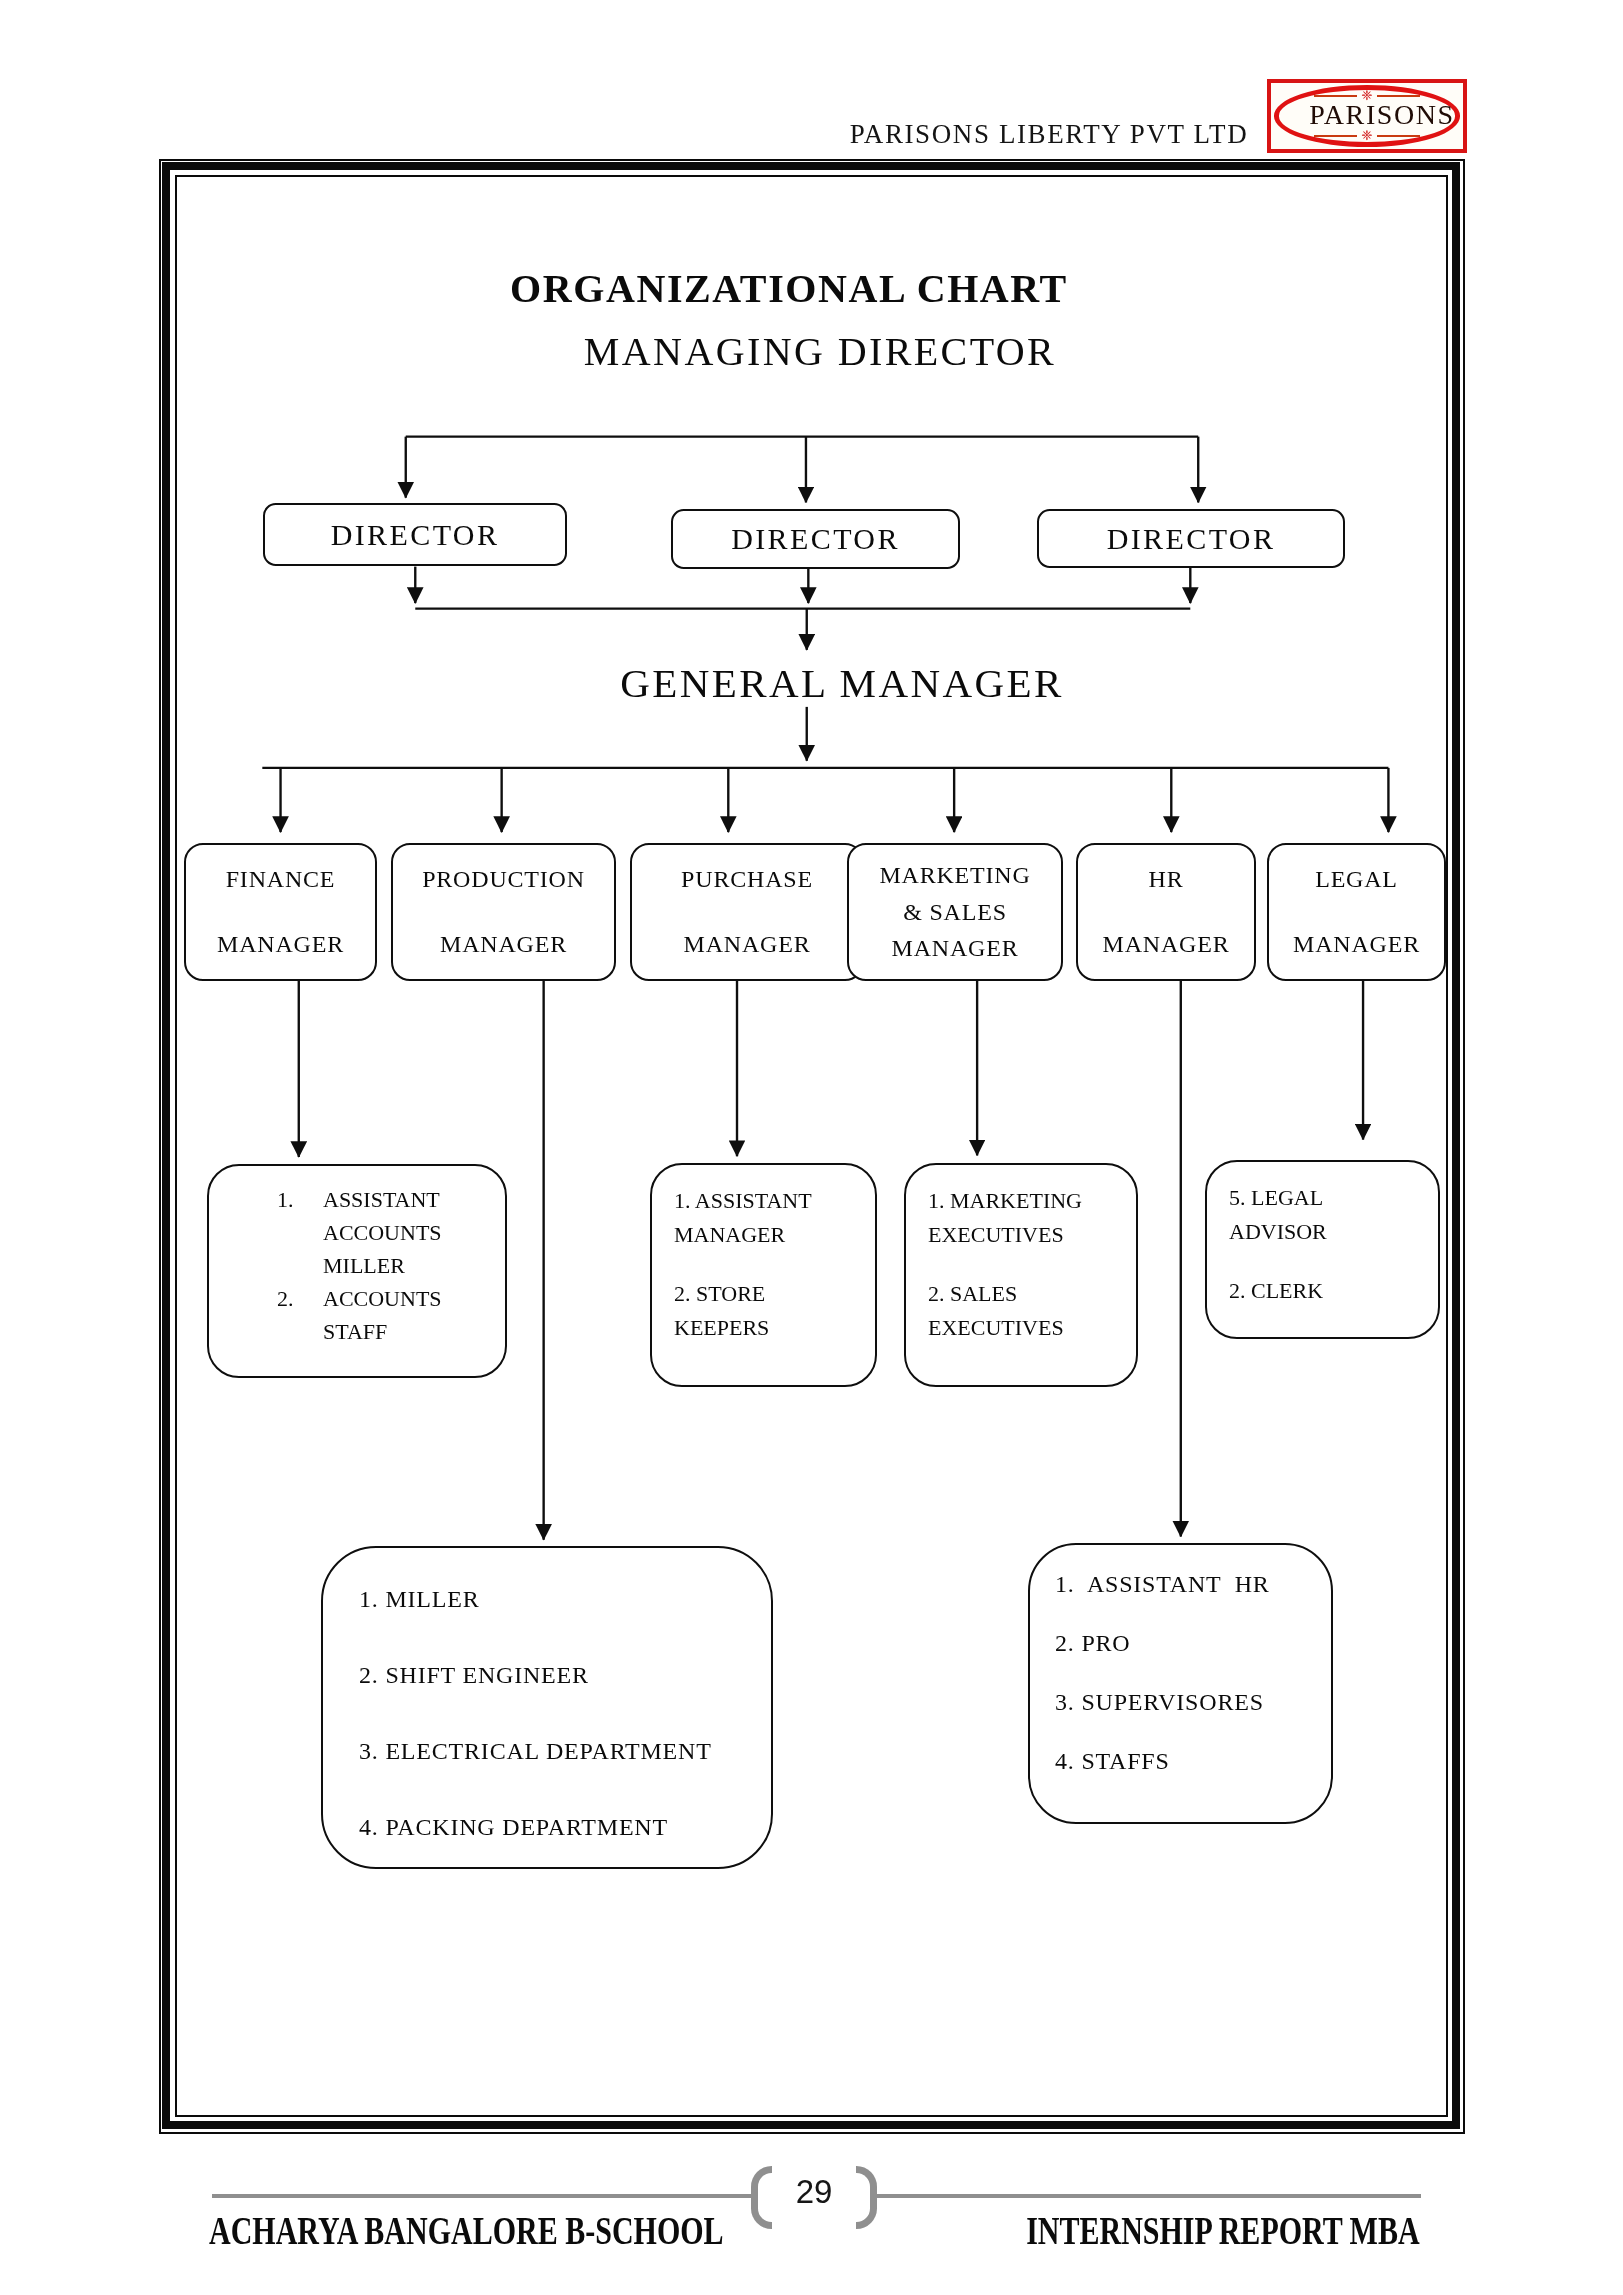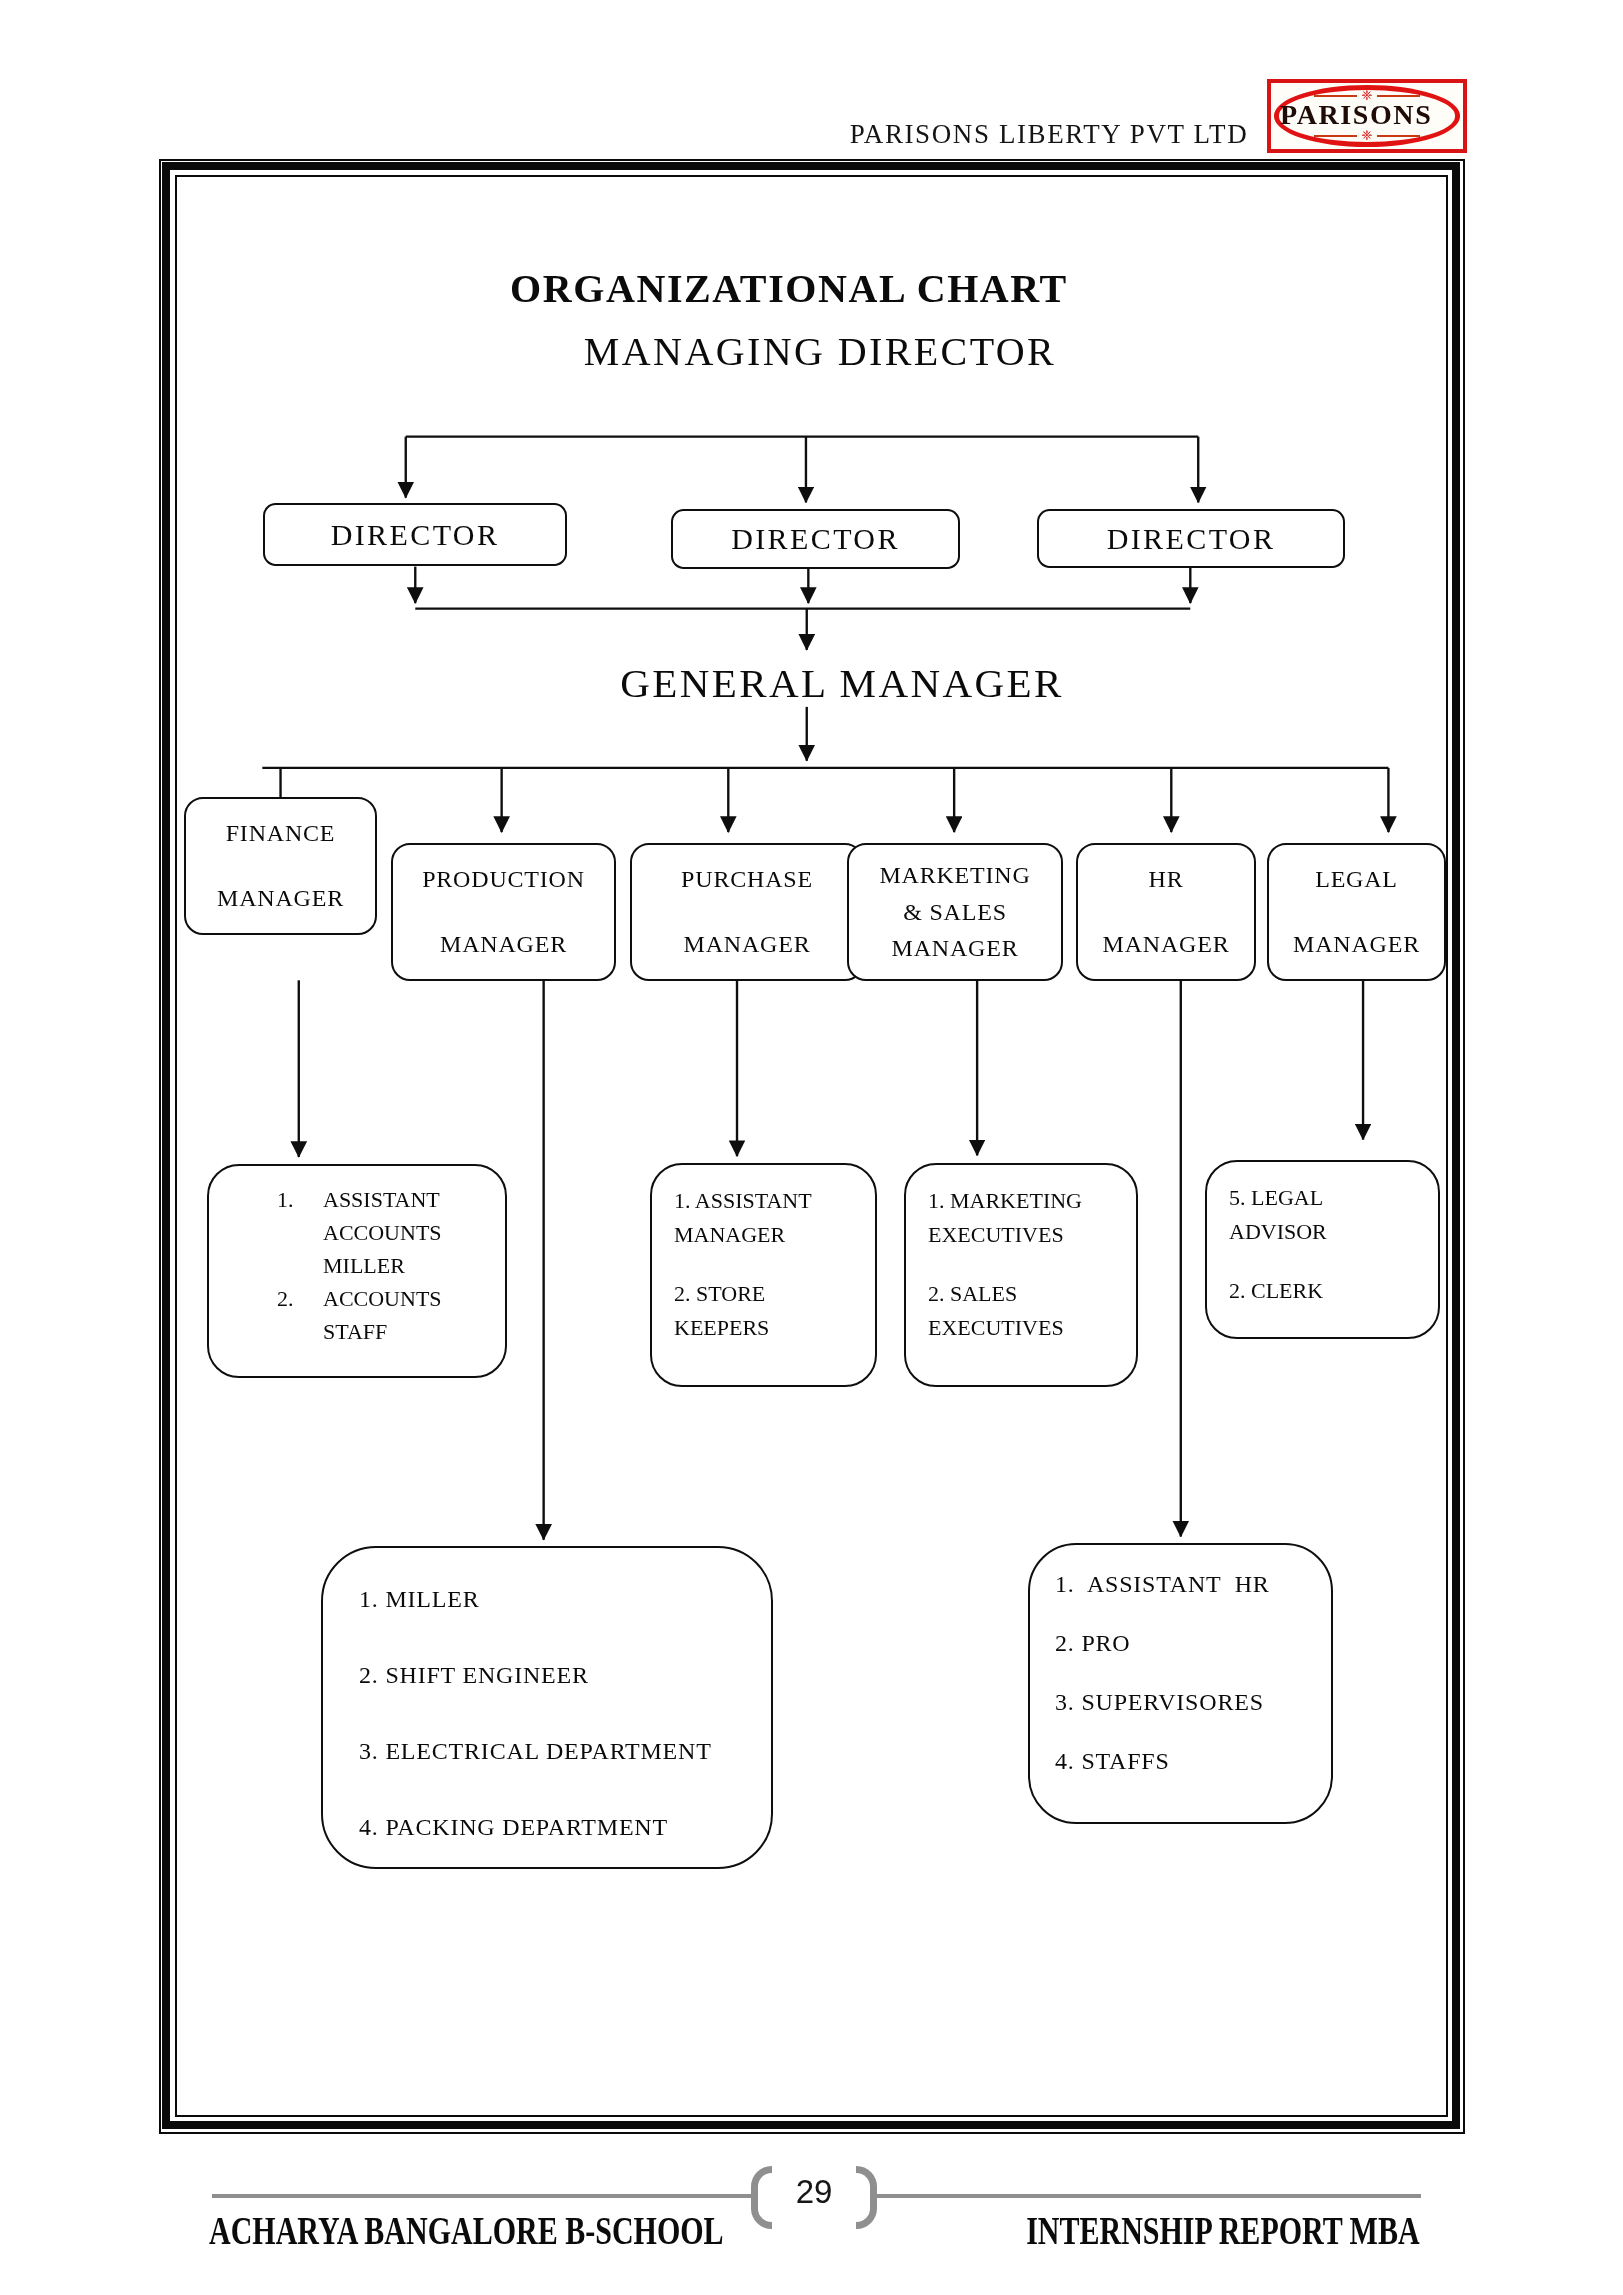--- a/index.html
+++ b/index.html
@@ -11,22 +11,22 @@
         font-size:27px;letter-spacing:1.6px;color:#141414;}
   .logo{position:absolute;left:1267px;top:79px;width:200px;height:74px;background:#fffdf8;
         border:4px solid #d81414;box-sizing:border-box;}
   .logo-ellipse{position:absolute;left:3.2px;right:3.2px;top:2.4px;bottom:2.4px;
         border:5.5px solid #e01212;border-radius:50%;}
   .logo-orn{position:absolute;left:0;width:100%;display:flex;align-items:center;justify-content:center;gap:4.8px;}
   .logo-orn .bar{width:43px;height:1.6px;background:#c93a10;}
   .logo-orn .glyph{font-size:13.5px;line-height:13.5px;color:#cf1212;}
   .logo-orn.top{top:6.3px;}
   .logo-orn.bottom{bottom:6.3px;}
-  .logo-text{position:absolute;left:9px;top:50%;width:100%;transform:translateY(-54%);
-        font-size:28px;font-weight:bold;letter-spacing:1.6px;color:#200c06;}
+  .logo-text{position:absolute;left:15px;top:50%;width:100%;transform:translateY(-54%);
+        text-align:center;font-size:28px;font-weight:normal;letter-spacing:1.6px;color:#200c06;}
 
   
   .frame{position:absolute;box-sizing:border-box;border-style:solid;border-color:#0a0a0a;background:transparent;}
   .f1{left:159px;top:159px;width:1306px;height:1975px;border-width:2.4px;}
   .f2{left:162px;top:162px;width:1298px;height:1967px;border-width:8.7px;}
   .f3{left:175px;top:175px;width:1273px;height:1942px;border-width:2.4px;}
 
   
   .h-title{position:absolute;left:510px;top:265px;width:647px;text-align:left;
         font-size:40px;font-weight:bold;letter-spacing:1.6px;}
@@ -141,21 +141,21 @@
   <div class="box dir" style="left:263px;top:503px;width:304px;height:63px;">
     <span>DIRECTOR</span>
   </div>
   <div class="box dir" style="left:671px;top:509px;width:289px;height:60px;">
     <span>DIRECTOR</span>
   </div>
   <div class="box dir" style="left:1037px;top:509px;width:308px;height:59px;">
     <span>DIRECTOR</span>
   </div>
 
-  <div class="box mgr" style="left:184px;top:797px;width:193px;height:138px;">
+  <div class="box mgr" style="left:184px;top:843px;width:193px;height:138px;">
     <span>FINANCE</span>
     <span>MANAGER</span>
   </div>
   <div class="box mgr" style="left:391px;top:843px;width:225px;height:138px;">
     <span>PRODUCTION</span>
     <span>MANAGER</span>
   </div>
   <div class="box mgr" style="left:630px;top:843px;width:234px;height:138px;">
     <span>PURCHASE</span>
     <span>MANAGER</span>

